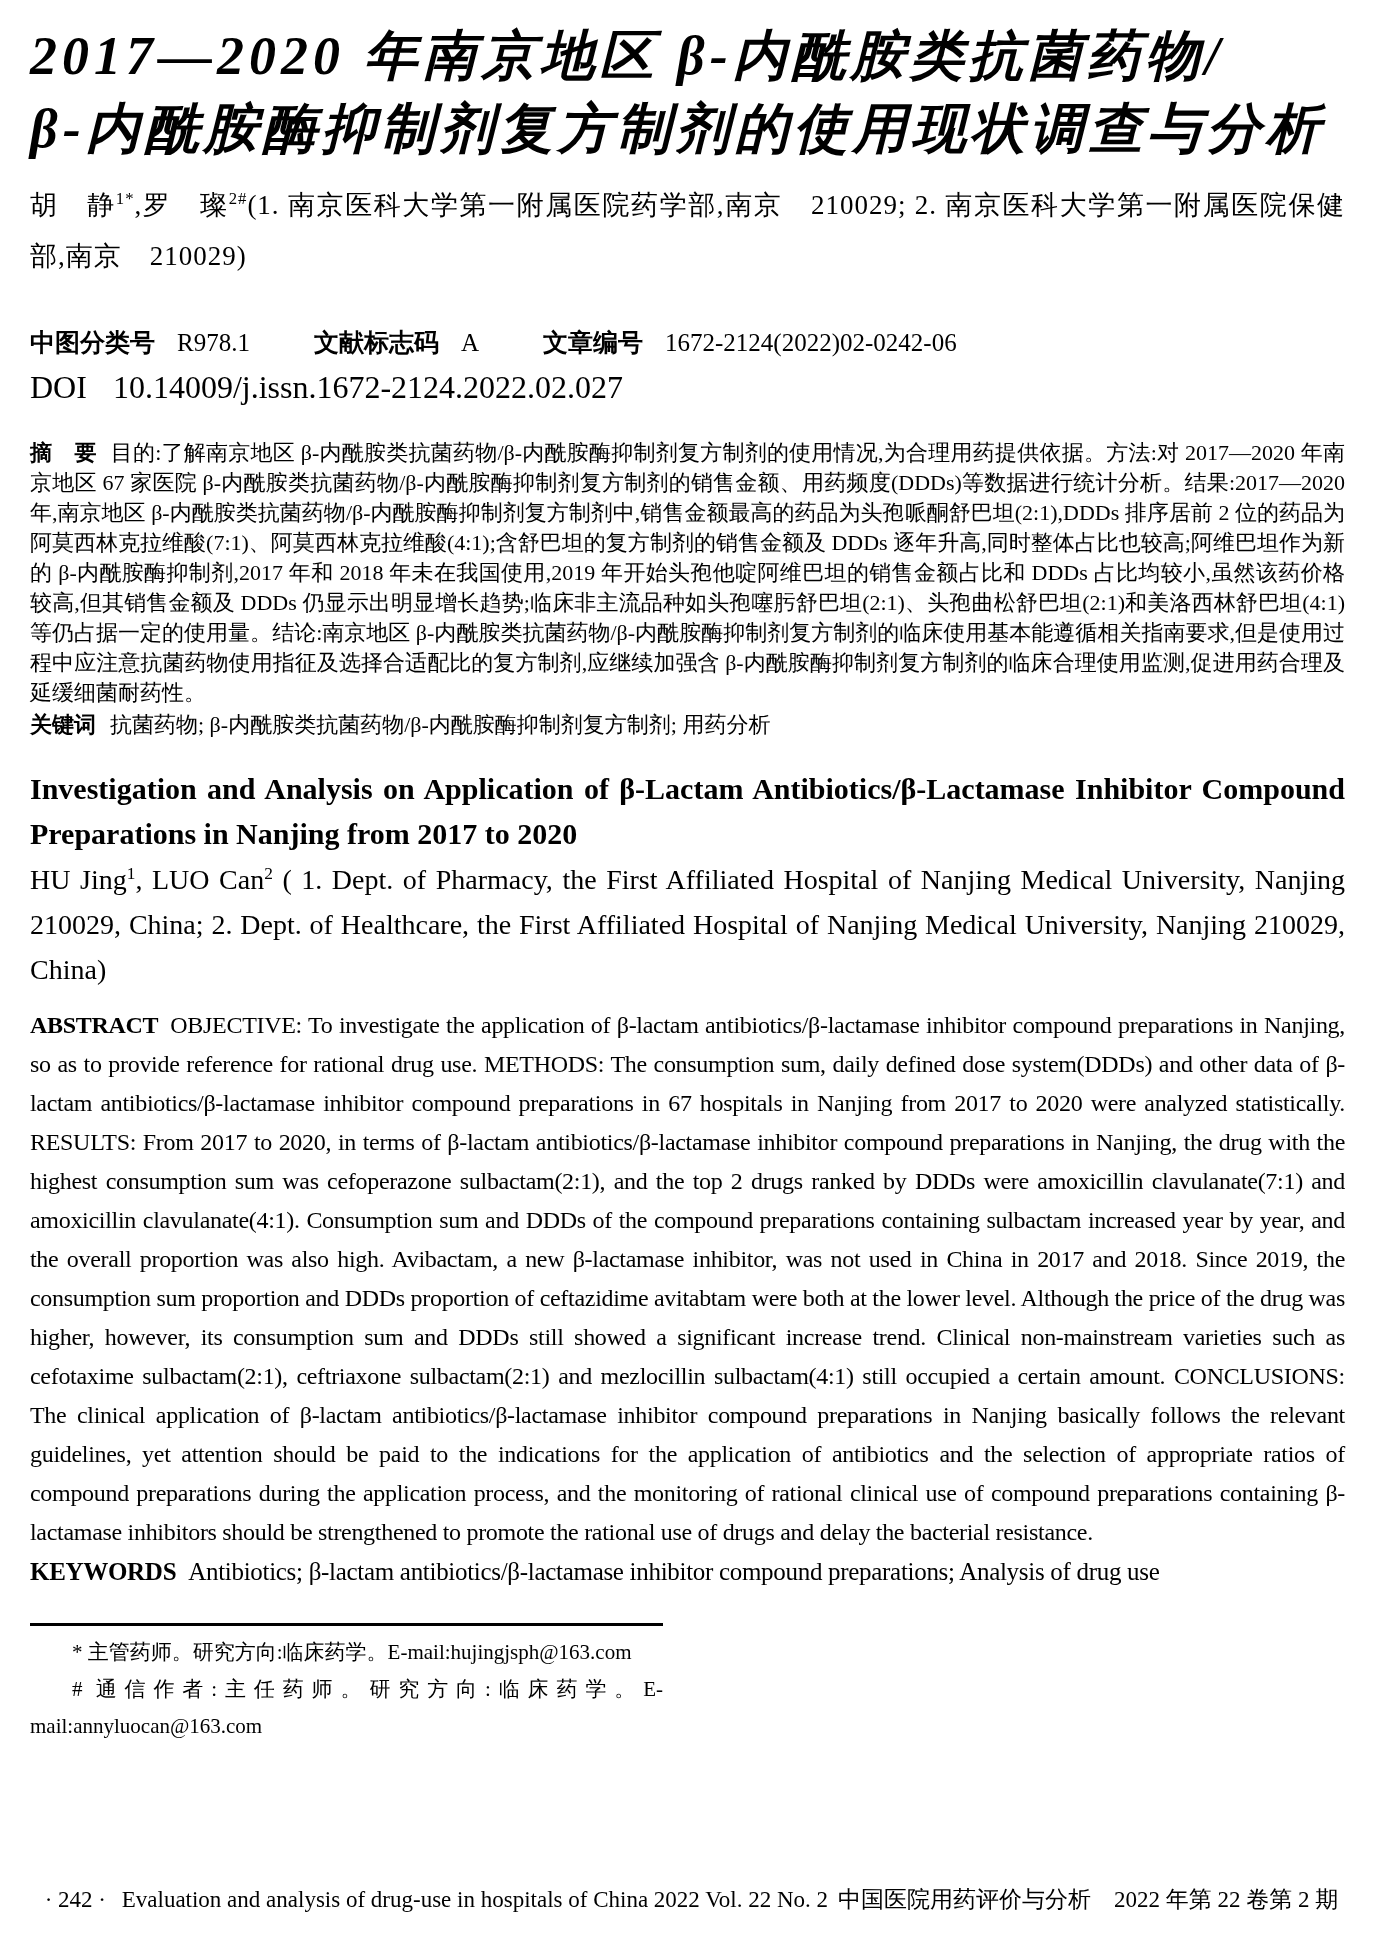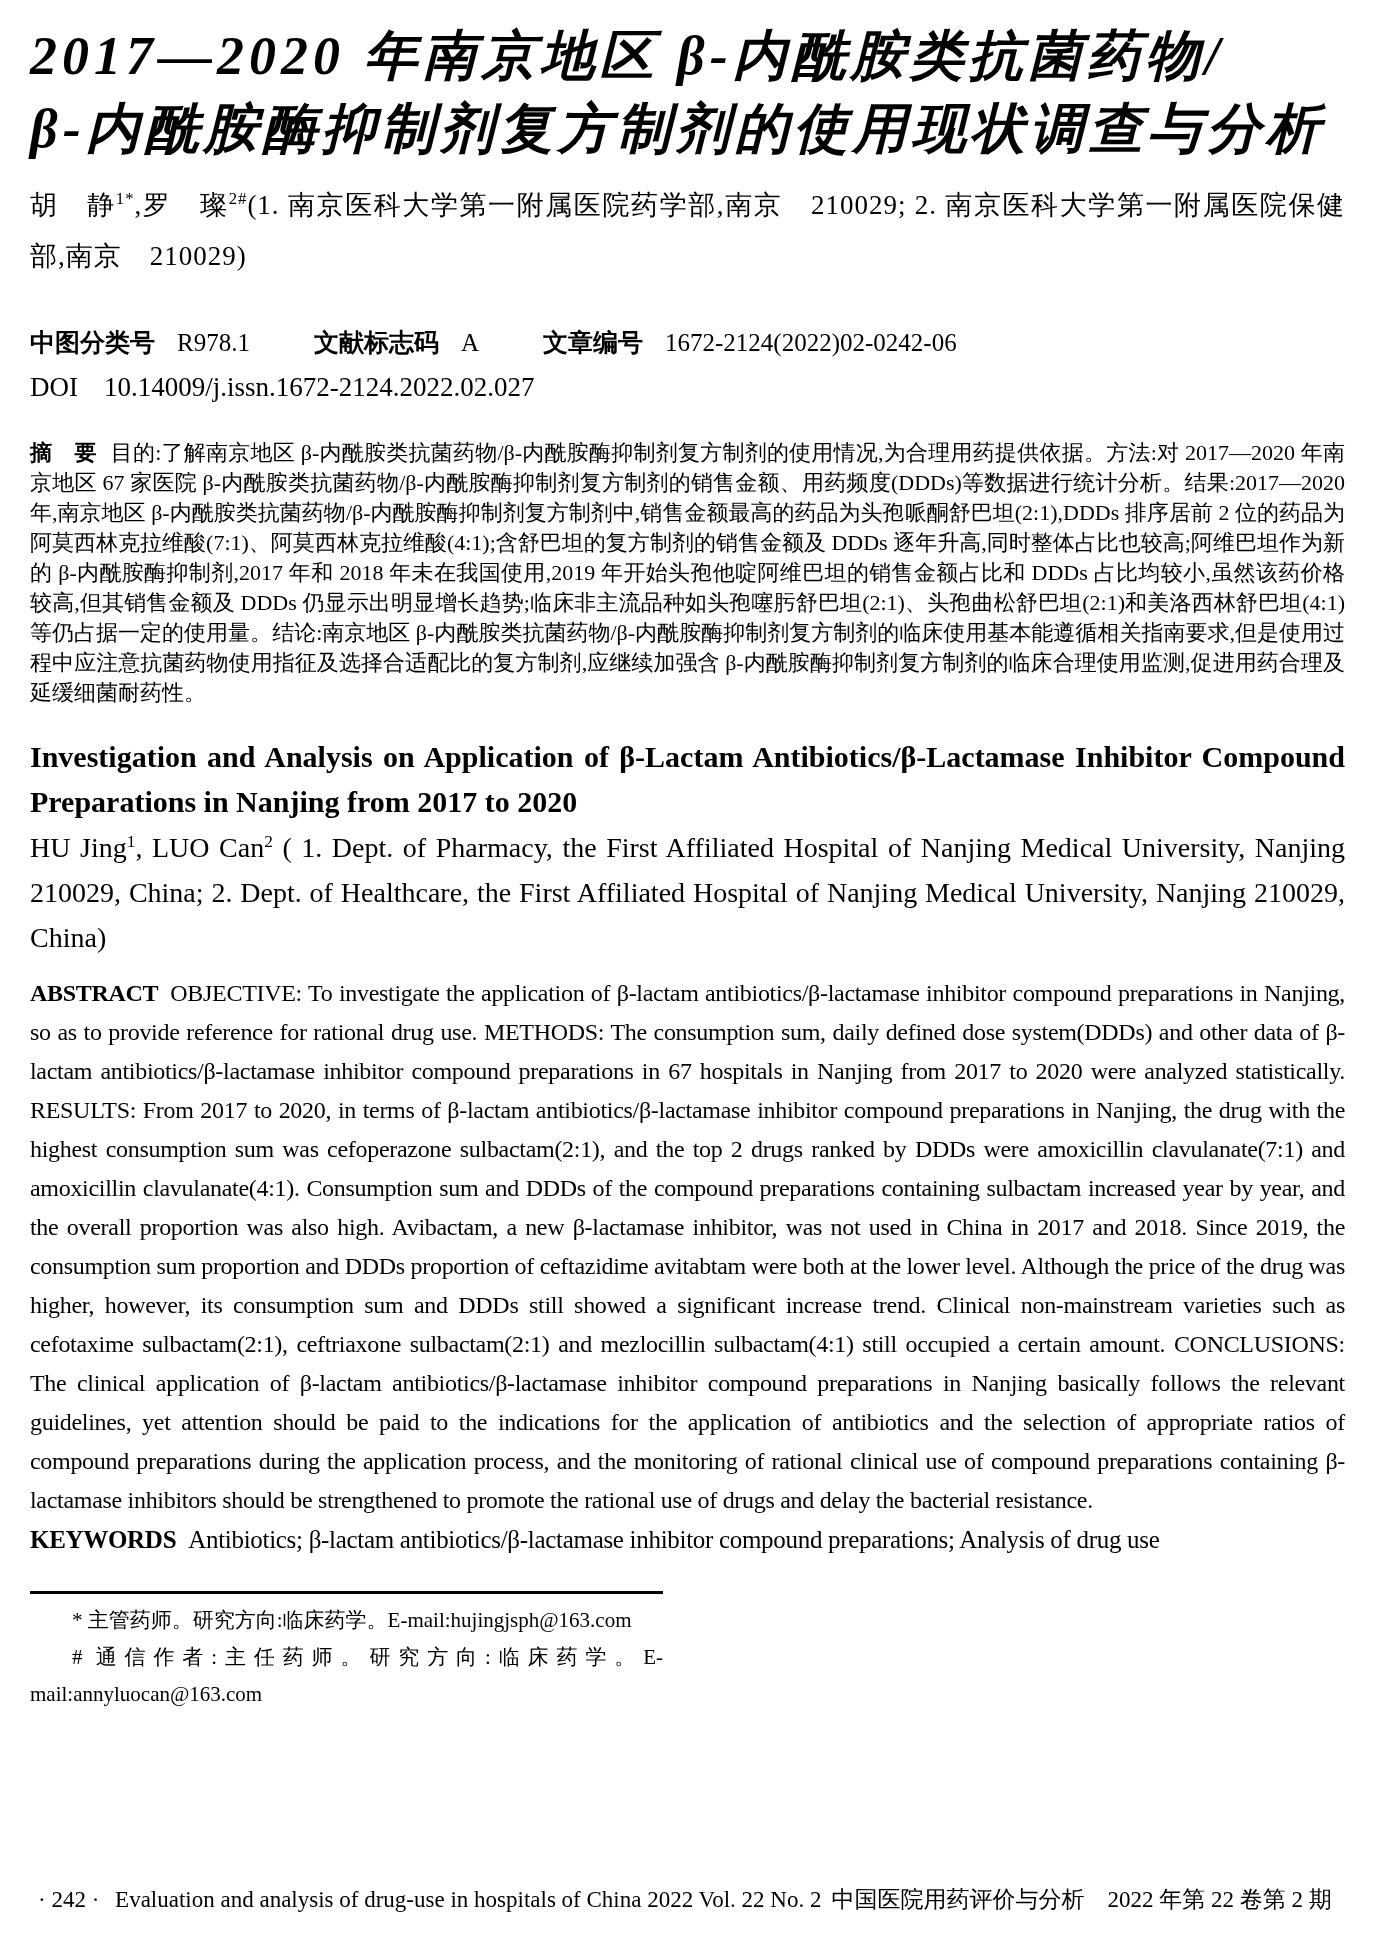--- a/index.html
+++ b/index.html
@@ -49,21 +49,21 @@
     line-height: 30px;
   }
   .meta-label {
     font-family: Liberation Serif, serif;
     font-weight: bold;
   }
   .meta-value { margin-left: 22px; }
   .meta-gap { display: inline-block; width: 64px; }
   .doi-row {
     margin-top: 14px;
-    font-size: 27px;
+    font-size: 32px;
     line-height: 30px;
   }
   .doi-value { margin-left: 26px; }
   
   .abstract-cn {
     margin: 36px 0 0 0;
     font-size: 22px;
     line-height: 30px;
     text-align: justify;
   }
@@ -142,21 +142,21 @@
     text-indent: 2em;
     text-align: justify;
   }
   
   .footer {
     position: absolute;
     left: 38px;
     right: 30px;
     bottom: 26px;
     display: flex;
-    justify-content: flex-start;
+    justify-content: center;
     font-size: 23px;
     line-height: 28px;
   }
   .footer-left span { margin-right: 10px; }
 </style>
 </head>
 <body>
 
 <div class="page">
 
@@ -170,20 +170,21 @@
   <div class="meta-row">
     <span class="meta-label">中图分类号</span><span class="meta-value">R978.1</span><span class="meta-gap"></span><span class="meta-label">文献标志码</span><span class="meta-value">A</span><span class="meta-gap"></span><span class="meta-label">文章编号</span><span class="meta-value">1672-2124(2022)02-0242-06</span>
   </div>
 
   <div class="doi-row">
     <span>DOI</span><span class="doi-value">10.14009/j.issn.1672-2124.2022.02.027</span>
   </div>
 
   <p class="abstract-cn"><span class="label-cn">摘　要</span><span>目的:了解南京地区 β-内酰胺类抗菌药物/β-内酰胺酶抑制剂复方制剂的使用情况,为合理用药提供依据。方法:对 2017—2020 年南京地区 67 家医院 β-内酰胺类抗菌药物/β-内酰胺酶抑制剂复方制剂的销售金额、用药频度(DDDs)等数据进行统计分析。结果:2017—2020 年,南京地区 β-内酰胺类抗菌药物/β-内酰胺酶抑制剂复方制剂中,销售金额最高的药品为头孢哌酮舒巴坦(2:1),DDDs 排序居前 2 位的药品为阿莫西林克拉维酸(7:1)、阿莫西林克拉维酸(4:1);含舒巴坦的复方制剂的销售金额及 DDDs 逐年升高,同时整体占比也较高;阿维巴坦作为新的 β-内酰胺酶抑制剂,2017 年和 2018 年未在我国使用,2019 年开始头孢他啶阿维巴坦的销售金额占比和 DDDs 占比均较小,虽然该药价格较高,但其销售金额及 DDDs 仍显示出明显增长趋势;临床非主流品种如头孢噻肟舒巴坦(2:1)、头孢曲松舒巴坦(2:1)和美洛西林舒巴坦(4:1)等仍占据一定的使用量。结论:南京地区 β-内酰胺类抗菌药物/β-内酰胺酶抑制剂复方制剂的临床使用基本能遵循相关指南要求,但是使用过程中应注意抗菌药物使用指征及选择合适配比的复方制剂,应继续加强含 β-内酰胺酶抑制剂复方制剂的临床合理使用监测,促进用药合理及延缓细菌耐药性。</span></p>
 
+  <p class="keywords-cn"><span class="label-cn">关键词</span><span>抗菌药物; β-内酰胺类抗菌药物/β-内酰胺酶抑制剂复方制剂; 用药分析</span></p>
 
   <h2 class="title-en">Investigation and Analysis on Application of β-Lactam Antibiotics/β-Lactamase Inhibitor Compound Preparations in Nanjing from 2017 to 2020</h2>
 
   <p class="authors-en"><span>HU Jing</span><sup class="au-sup">1</sup><span>, LUO Can</span><sup class="au-sup">2</sup><span> ( 1. Dept. of Pharmacy, the First Affiliated Hospital of Nanjing Medical University, Nanjing 210029, China; 2. Dept. of Healthcare, the First Affiliated Hospital of Nanjing Medical University, Nanjing 210029, China)</span></p>
 
   <p class="abstract-en"><span class="label-en">ABSTRACT</span><span>OBJECTIVE: To investigate the application of β-lactam antibiotics/β-lactamase inhibitor compound preparations in Nanjing, so as to provide reference for rational drug use. METHODS: The consumption sum, daily defined dose system(DDDs) and other data of β-lactam antibiotics/β-lactamase inhibitor compound preparations in 67 hospitals in Nanjing from 2017 to 2020 were analyzed statistically. RESULTS: From 2017 to 2020, in terms of β-lactam antibiotics/β-lactamase inhibitor compound preparations in Nanjing, the drug with the highest consumption sum was cefoperazone sulbactam(2:1), and the top 2 drugs ranked by DDDs were amoxicillin clavulanate(7:1) and amoxicillin clavulanate(4:1). Consumption sum and DDDs of the compound preparations containing sulbactam increased year by year, and the overall proportion was also high. Avibactam, a new β-lactamase inhibitor, was not used in China in 2017 and 2018. Since 2019, the consumption sum proportion and DDDs proportion of ceftazidime avitabtam were both at the lower level. Although the price of the drug was higher, however, its consumption sum and DDDs still showed a significant increase trend. Clinical non-mainstream varieties such as cefotaxime sulbactam(2:1), ceftriaxone sulbactam(2:1) and mezlocillin sulbactam(4:1) still occupied a certain amount. CONCLUSIONS: The clinical application of β-lactam antibiotics/β-lactamase inhibitor compound preparations in Nanjing basically follows the relevant guidelines, yet attention should be paid to the indications for the application of antibiotics and the selection of appropriate ratios of compound preparations during the application process, and the monitoring of rational clinical use of compound preparations containing β-lactamase inhibitors should be strengthened to promote the rational use of drugs and delay the bacterial resistance.</span></p>
 
   <p class="keywords-en"><span class="label-en">KEYWORDS</span><span>Antibiotics; β-lactam antibiotics/β-lactamase inhibitor compound preparations; Analysis of drug use</span></p>
 
   <div class="columns">

